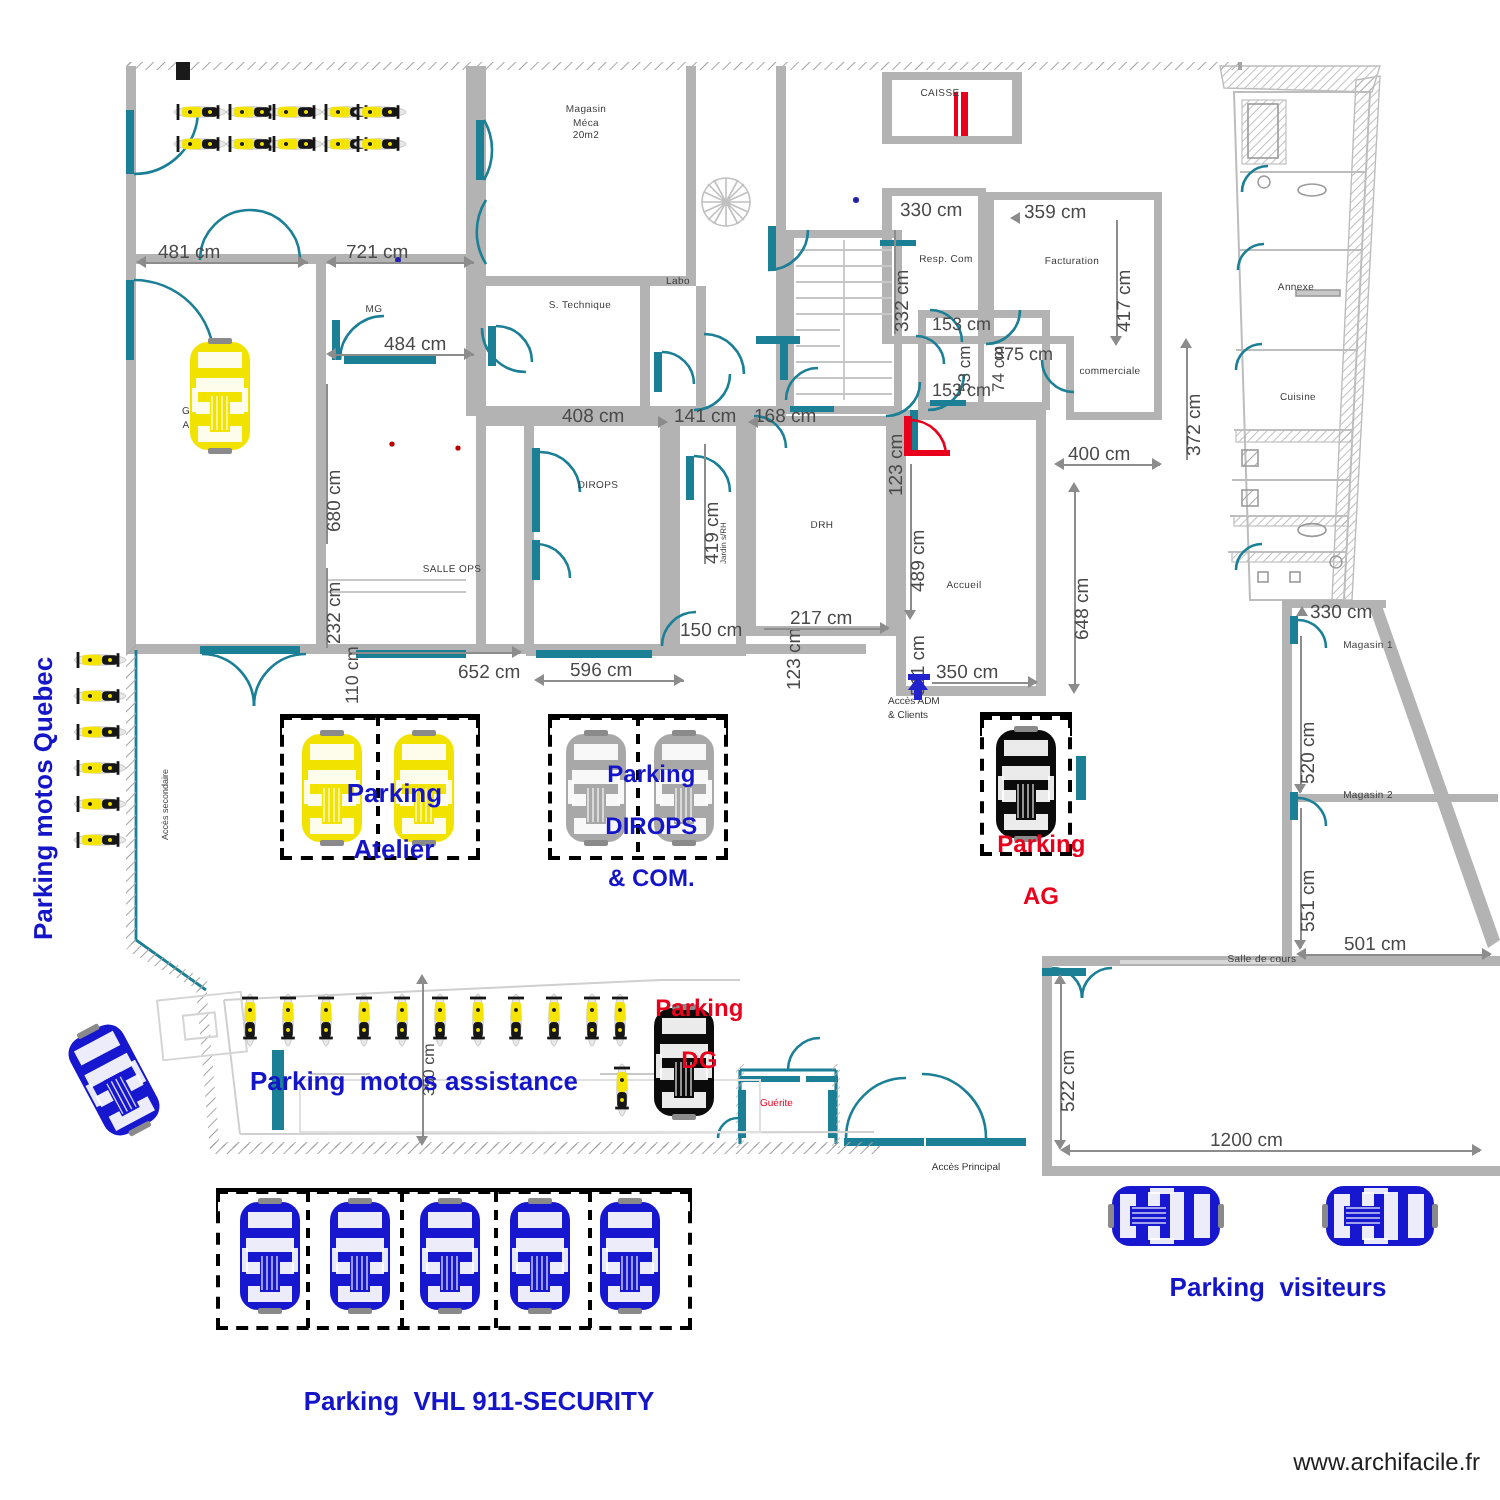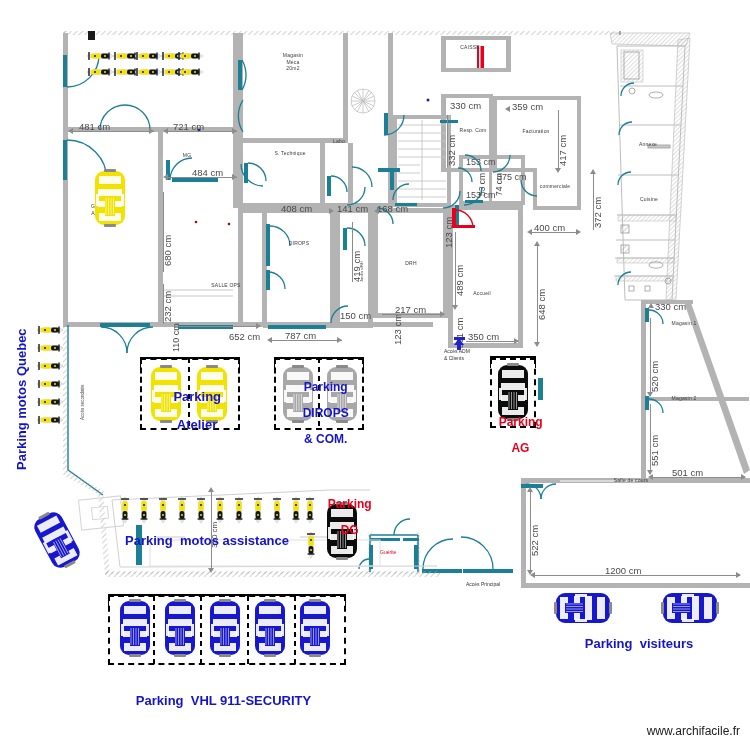--- a/index.html
+++ b/index.html
@@ -616,21 +616,21 @@
 
   <div class="dim v" style="left:171px;top:352px;font-size:9px;"><span>110 cm</span></div>
 
   <div class="dimline" style="left:176px;top:326px;width:84px;"></div>
   <div class="arrowR" style="left:256px;top:323px;"></div>
   <div class="dim" style="left:186px;top:331px;margin-left:43px;"><span>652 cm</span></div>
 
   <div class="dimline" style="left:270px;top:340px;width:72px;"></div>
   <div class="arrowL" style="left:267px;top:337px;"></div>
   <div class="arrowR" style="left:337px;top:337px;"></div>
-  <div class="dim" style="left:285px;top:330px;"><span>787 cm</span></div>
+  <div class="dim" style="left:285px;top:330px;"><span>596 cm</span></div>
 
   <div class="dim" style="left:281px;top:203px;"><span>408 cm</span></div>
   <div class="arrowR" style="left:329px;top:208px;"></div>
 
   <div class="dim" style="left:337px;top:203px;"><span>141 cm</span></div>
 
   <div class="dimline v" style="left:352px;top:222px;width:1px;height:60px;"></div>
   <div class="dim v" style="left:351px;top:282px;"><span>419 cm</span></div>
 
   <div class="dim" style="left:340px;top:310px;"><span>150 cm</span></div>
@@ -743,21 +743,21 @@
     <span>AG</span>
   </div>
 
   <div class="pk-red" style="left:312px;top:485px;width:62px;font-size:12px;line-height:13px;">
     <span>Parking</span><br>
     <span>DG</span>
   </div>
 
   <div class="pk" style="left:125px;top:533px;width:180px;font-size:13px;text-align:left;"><span>Parking  motos assistance</span></div>
 
-  <div class="pk" style="left:96px;top:693px;width:255px;font-size:13px;"><span>Parking  VHL 911-SECURITY</span></div>
+  <div class="pk" style="left:112px;top:693px;width:255px;font-size:13px;"><span>Parking  VHL 911-SECURITY</span></div>
 
   <div class="pk" style="left:565px;top:636px;width:148px;font-size:13px;"><span>Parking  visiteurs</span></div>
 
   <div class="tiny" style="left:448px;top:581px;width:70px;"><span>Accès Principal</span></div>
   <div class="tiny" style="left:444px;top:348px;width:52px;line-height:6.5px;text-align:left;">
     <span>Accès ADM</span><br>
     <span>&amp; Clients</span>
   </div>
 
   <svg class="layer" width="750" height="750" viewBox="0 0 750 750">

